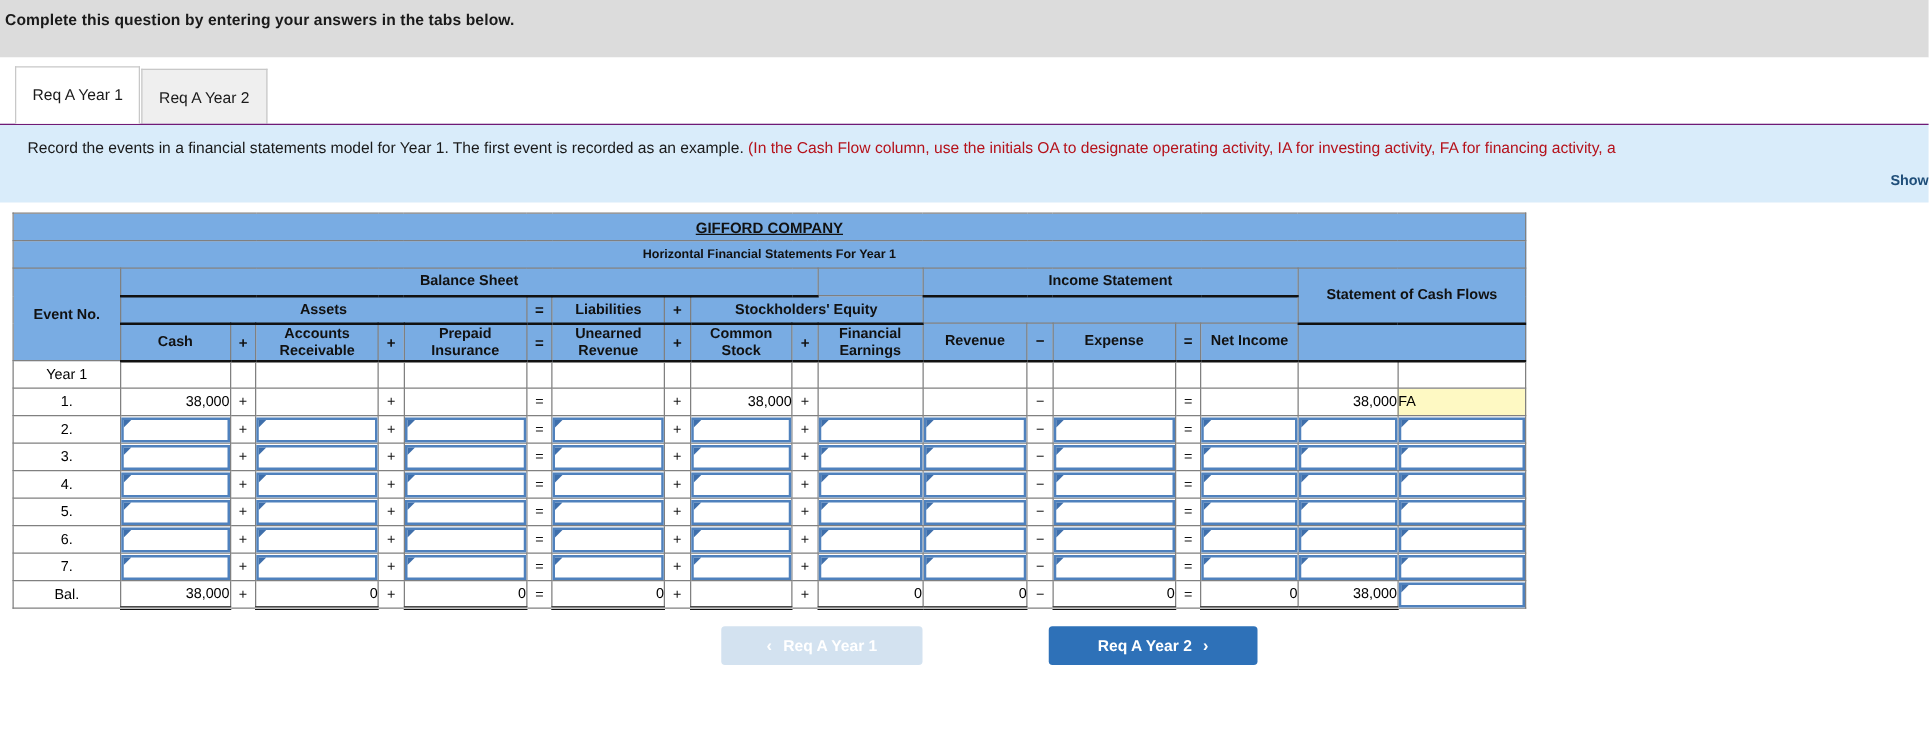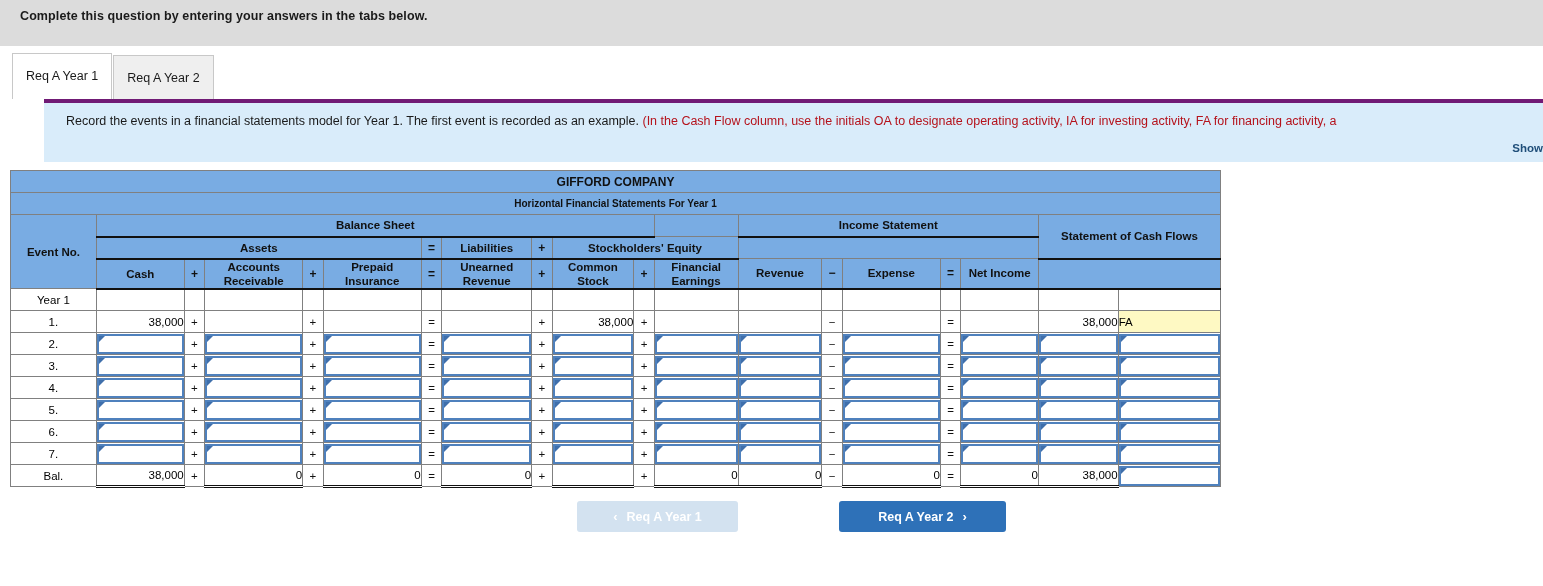--- a/index.html
+++ b/index.html
@@ -15,21 +15,21 @@
     color: #000000;
     overflow: hidden;
     position: relative;
   }
 
   
   .banner {
     background: #dcdcdc;
     height: 46px;
     box-sizing: border-box;
-    padding: 9px 0 0 20px;
+    padding: 9px 0 0 4px;
   }
   .banner-text {
     font-size: 12.5px;
     font-weight: bold;
     color: #1a1a1a;
     letter-spacing: 0.1px;
   }
 
   
   .tabstrip {
@@ -63,26 +63,25 @@
     border-color: #c8c8c8;
     position: relative;
     z-index: 3;
     height: 46px;
     line-height: 44px;
   }
 
   
   .instr {
     background: #d9ecfa;
-    border-top: 4px solid #701a75;
+    border-top: 1px solid #701a75;
     padding: 9px 0 6px 22px;
     min-height: 63px;
     box-sizing: border-box;
     position: relative;
-    margin-left: 44px;
   }
   .instr p {
     margin: 0;
     font-size: 12.5px;
     line-height: 19px;
     color: #1a1a1a;
     white-space: nowrap;
   }
   .instr .red {
     color: #b5121b;
@@ -115,21 +114,21 @@
     box-sizing: border-box;
     vertical-align: middle;
   }
   .hdr {
     background: #79ace3;
     text-align: center;
     font-weight: bold;
     color: #111111;
     line-height: 14px;
   }
-  .hdr.title-co { font-size: 12px; height: 22px; }
+  .hdr.title-co { font-size: 12px; height: 22px; text-decoration: underline; }
   .hdr.title-sub { font-size: 10px; height: 22px; }
   .hdr.grp { font-size: 11.5px; margin-top: 47px; }
   .hdr.sym { font-weight: bold; font-size: 12px; }
   .thickb { border-bottom: 2px solid #111111 !important; }
 
   td.ev {
     text-align: center;
     font-size: 11.5px;
     background: #ffffff;
   }

